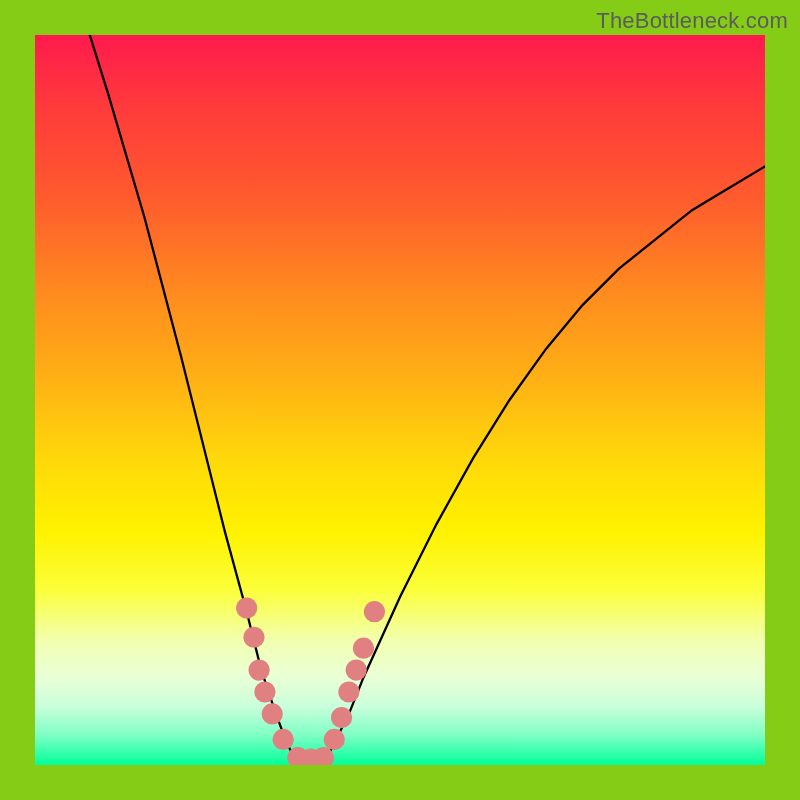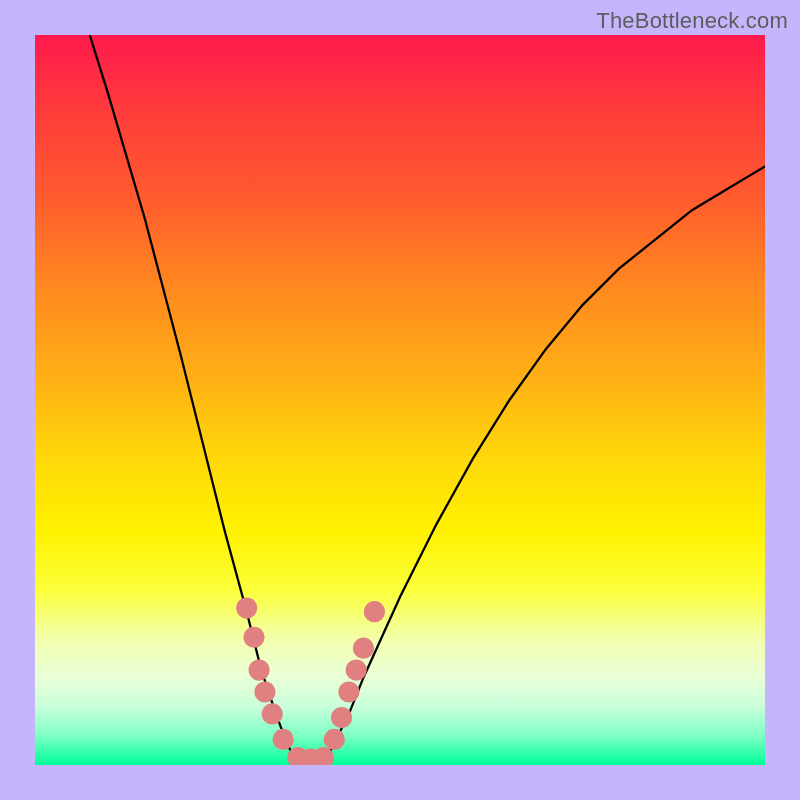--- a/index.html
+++ b/index.html
@@ -8,21 +8,21 @@
     width: 800px;
     height: 800px;
     background: #000;
     font-family: Arial, Helvetica, sans-serif;
     overflow: hidden;
   }
   .frame {
     position: relative;
     width: 800px;
     height: 800px;
-    background: #c4b5fd;
+    background: #84cc16;
   }
   .plot-area {
     position: absolute;
     left: 35px;
     top: 35px;
     width: 730px;
     height: 730px;
     background: linear-gradient(to bottom,
       #ff1a4d 0%,
       #ff3b3b 10%,

